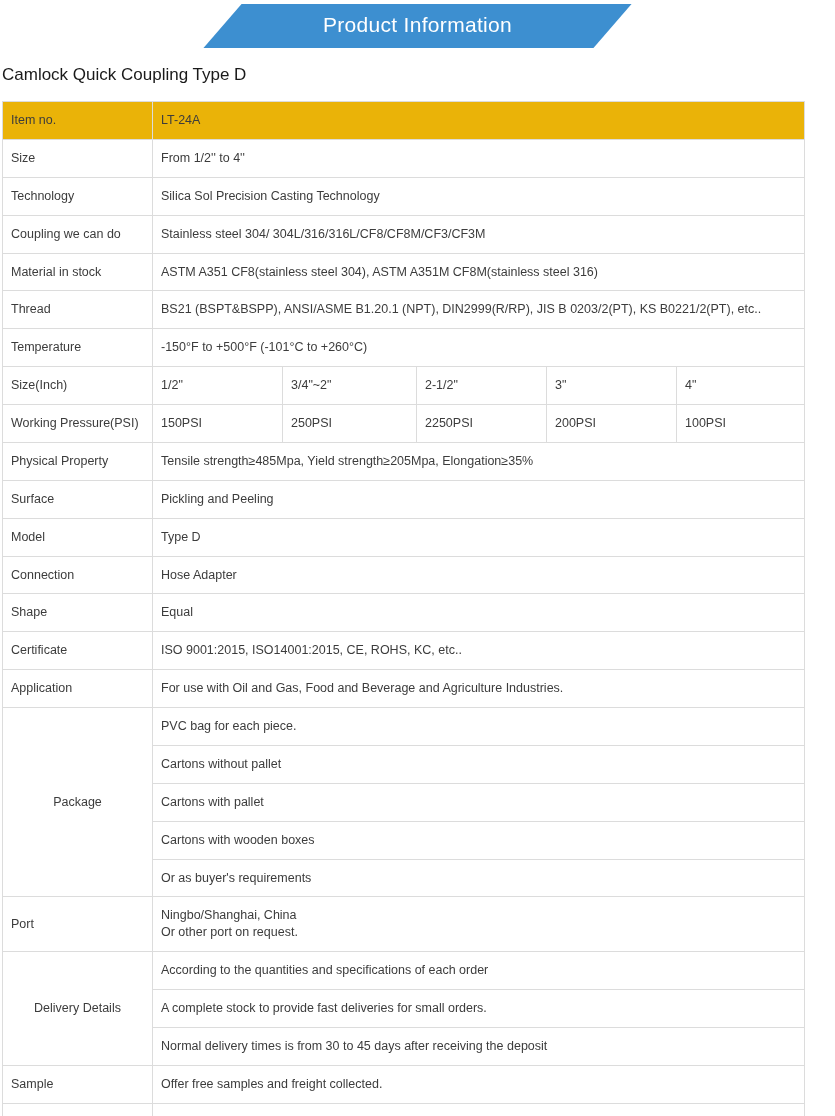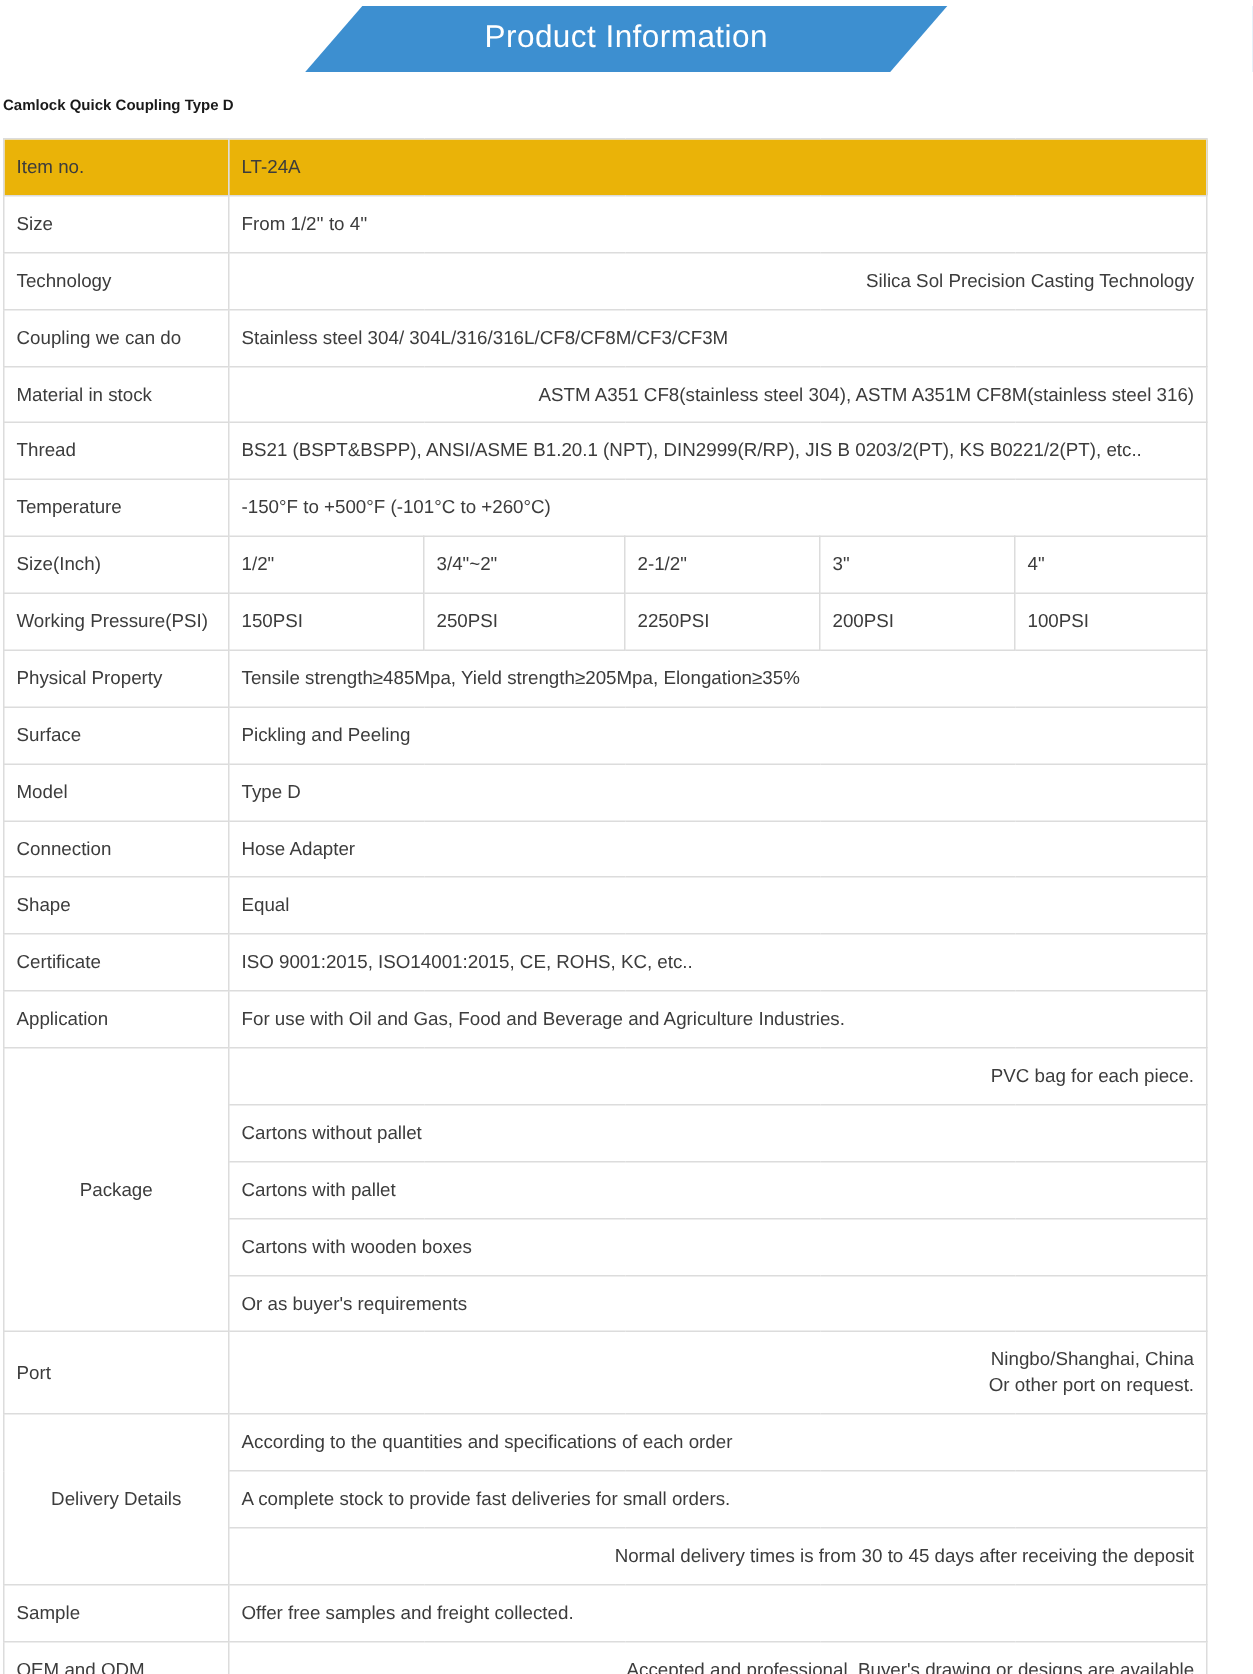--- a/index.html
+++ b/index.html
@@ -65,22 +65,22 @@
     line-height: 50px;
     text-align: center;
     color: #ffffff;
     font-size: 21px;
     letter-spacing: 0.3px;
   }
 
   
   .doc-heading {
     margin: 13px 0 0 2px;
-    font-size: 10px;
-    font-weight: bold;
+    font-size: 17px;
+    font-weight: normal;
     color: #1a1a1a;
   }
 
   
   .spec-wrap {
     margin: 16px 0 0 2px;
     width: 802px;
   }
   table.spec {
     border-collapse: collapse;
@@ -96,21 +96,21 @@
     line-height: 1.35;
   }
   td.label {
     width: 150px;
     padding-left: 8px;
   }
   td.label.center {
     text-align: center;
   }
   td.value.center {
-    text-align: right;
+    text-align: left;
     margin-top: 12px;
   }
   tr.head td {
     background: #eab308;
   }
   td.sz-label {
     text-align: left;
   }
 </style>
 </head>

